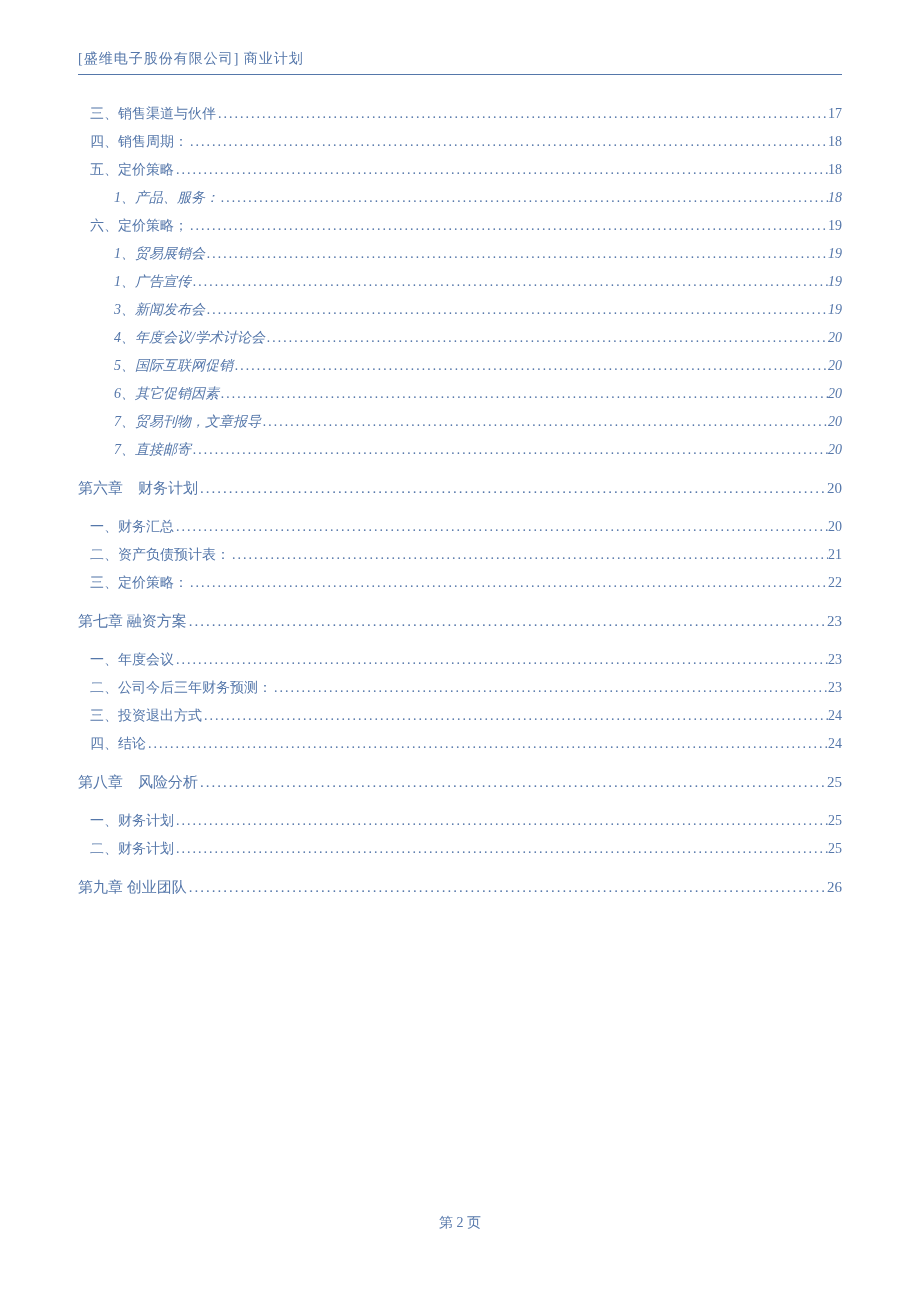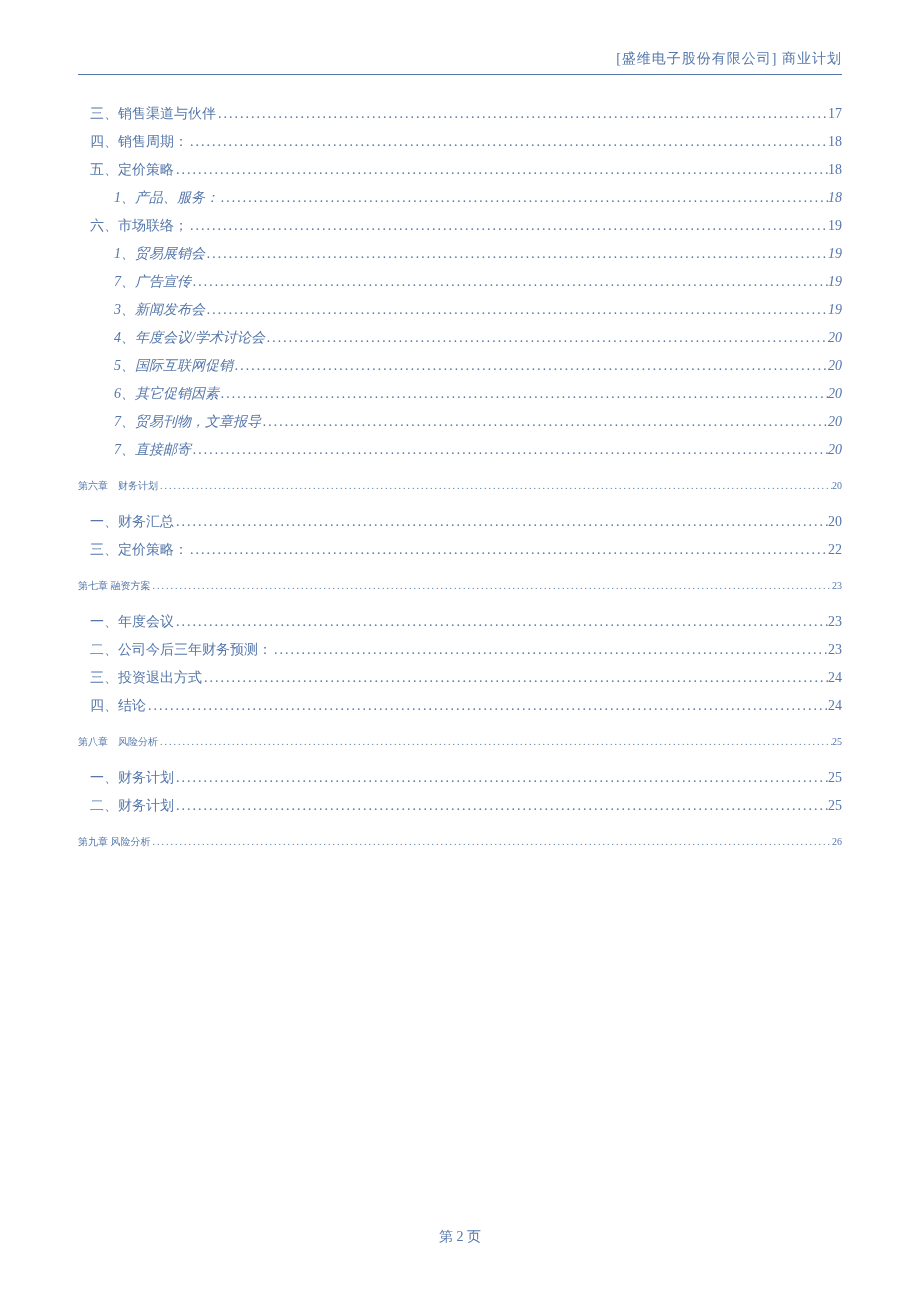--- a/index.html
+++ b/index.html
@@ -7,21 +7,21 @@
       width: 920px;
       height: 1302px;
       background: #fff;
       font-family: "SimSun", "宋体", serif;
       position: relative;
     }
     .page {
       padding: 50px 78px 0 78px;
     }
     .header-title {
-      text-align: right;
+      text-align: left;
       color: #5577aa;
       font-size: 14px;
       padding-bottom: 6px;
       letter-spacing: 1px;
     }
     .header-line {
       border-bottom: 1px solid #5577aa;
       margin-bottom: 30px;
     }
     .toc {
@@ -44,28 +44,28 @@
     }
     .toc-dots::before {
       content: "..................................................................................................................................................................................................";
     }
     .toc-page { flex: 0 0 auto; }
     .lvl1 { margin-left: 12px; }
     .lvl2 { margin-left: 36px; font-style: italic; }
     .chapter-row {
       margin-top: 20px;
       margin-bottom: 18px;
-      font-size: 10px;
+      font-size: 15px;
     }
     .section-group {
       margin-top: 20px;
     }
     .footer {
       position: absolute;
-      bottom: 56px;
+      bottom: 70px;
       left: 0;
       right: 0;
       text-align: center;
       color: #5577aa;
       font-size: 14px;
     }
     .footer-line {
       width: 764px;
       margin: 0 auto 8px auto;
     }
@@ -92,31 +92,31 @@
         <span class="toc-label">五、定价策略</span>
         <span class="toc-dots"></span>
         <span class="toc-page">18</span>
       </div>
       <div class="toc-row lvl2">
         <span class="toc-label">1、产品、服务：</span>
         <span class="toc-dots"></span>
         <span class="toc-page">18</span>
       </div>
       <div class="toc-row lvl1">
-        <span class="toc-label">六、市场联络；</span>
+        <span class="toc-label">六、定价策略；</span>
         <span class="toc-dots"></span>
         <span class="toc-page">19</span>
       </div>
       <div class="toc-row lvl2">
         <span class="toc-label">1、贸易展销会</span>
         <span class="toc-dots"></span>
         <span class="toc-page">19</span>
       </div>
       <div class="toc-row lvl2">
-        <span class="toc-label">7、广告宣传</span>
+        <span class="toc-label">1、广告宣传</span>
         <span class="toc-dots"></span>
         <span class="toc-page">19</span>
       </div>
       <div class="toc-row lvl2">
         <span class="toc-label">3、新闻发布会</span>
         <span class="toc-dots"></span>
         <span class="toc-page">19</span>
       </div>
       <div class="toc-row lvl2">
         <span class="toc-label">4、年度会议/学术讨论会</span>
@@ -148,20 +148,25 @@
         <span class="toc-dots"></span>
         <span class="toc-page">20</span>
       </div>
       <div class="section-group">
         <div class="toc-row lvl1">
           <span class="toc-label">一、财务汇总</span>
           <span class="toc-dots"></span>
           <span class="toc-page">20</span>
         </div>
         <div class="toc-row lvl1">
+          <span class="toc-label">二、资产负债预计表：</span>
+          <span class="toc-dots"></span>
+          <span class="toc-page">21</span>
+        </div>
+        <div class="toc-row lvl1">
           <span class="toc-label">三、定价策略：</span>
           <span class="toc-dots"></span>
           <span class="toc-page">22</span>
         </div>
       </div>
       <div class="toc-row chapter-row">
         <span class="toc-label">第七章 融资方案</span>
         <span class="toc-dots"></span>
         <span class="toc-page">23</span>
       </div>
@@ -198,21 +203,21 @@
           <span class="toc-dots"></span>
           <span class="toc-page">25</span>
         </div>
         <div class="toc-row lvl1">
           <span class="toc-label">二、财务计划</span>
           <span class="toc-dots"></span>
           <span class="toc-page">25</span>
         </div>
       </div>
       <div class="toc-row chapter-row">
-        <span class="toc-label">第九章 风险分析</span>
+        <span class="toc-label">第九章 创业团队</span>
         <span class="toc-dots"></span>
         <span class="toc-page">26</span>
       </div>
     </div>
 </div>
 
 <div class="footer">
   <div class="footer-line"></div>
   <span>第 2 页</span>
 </div>

